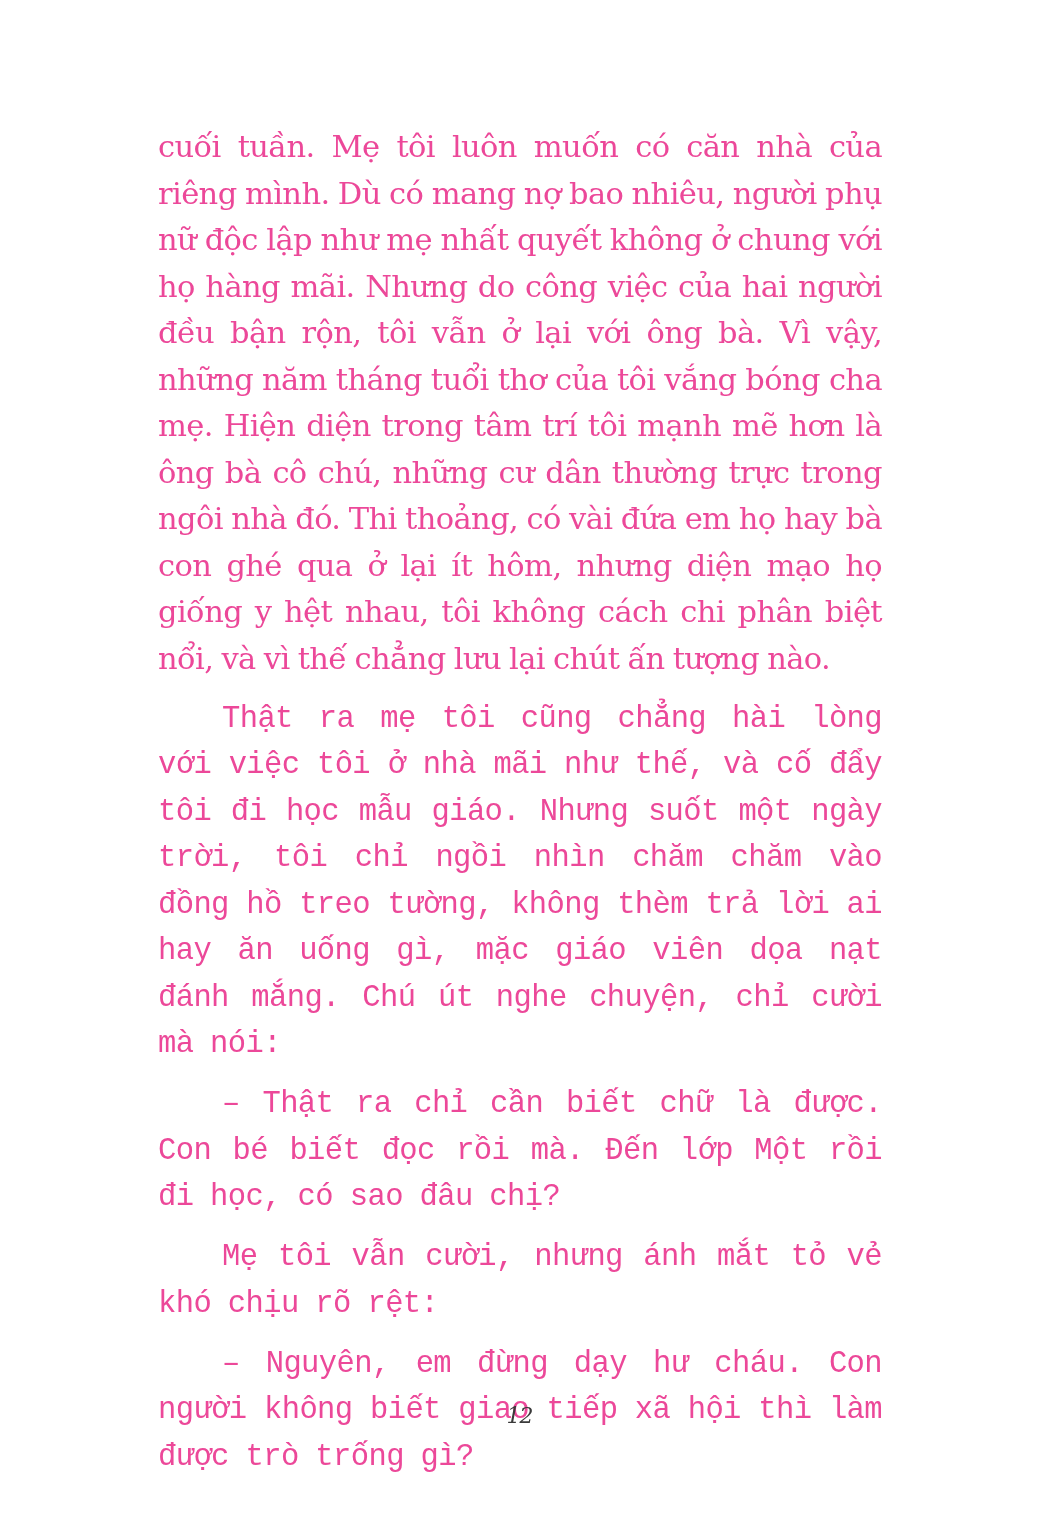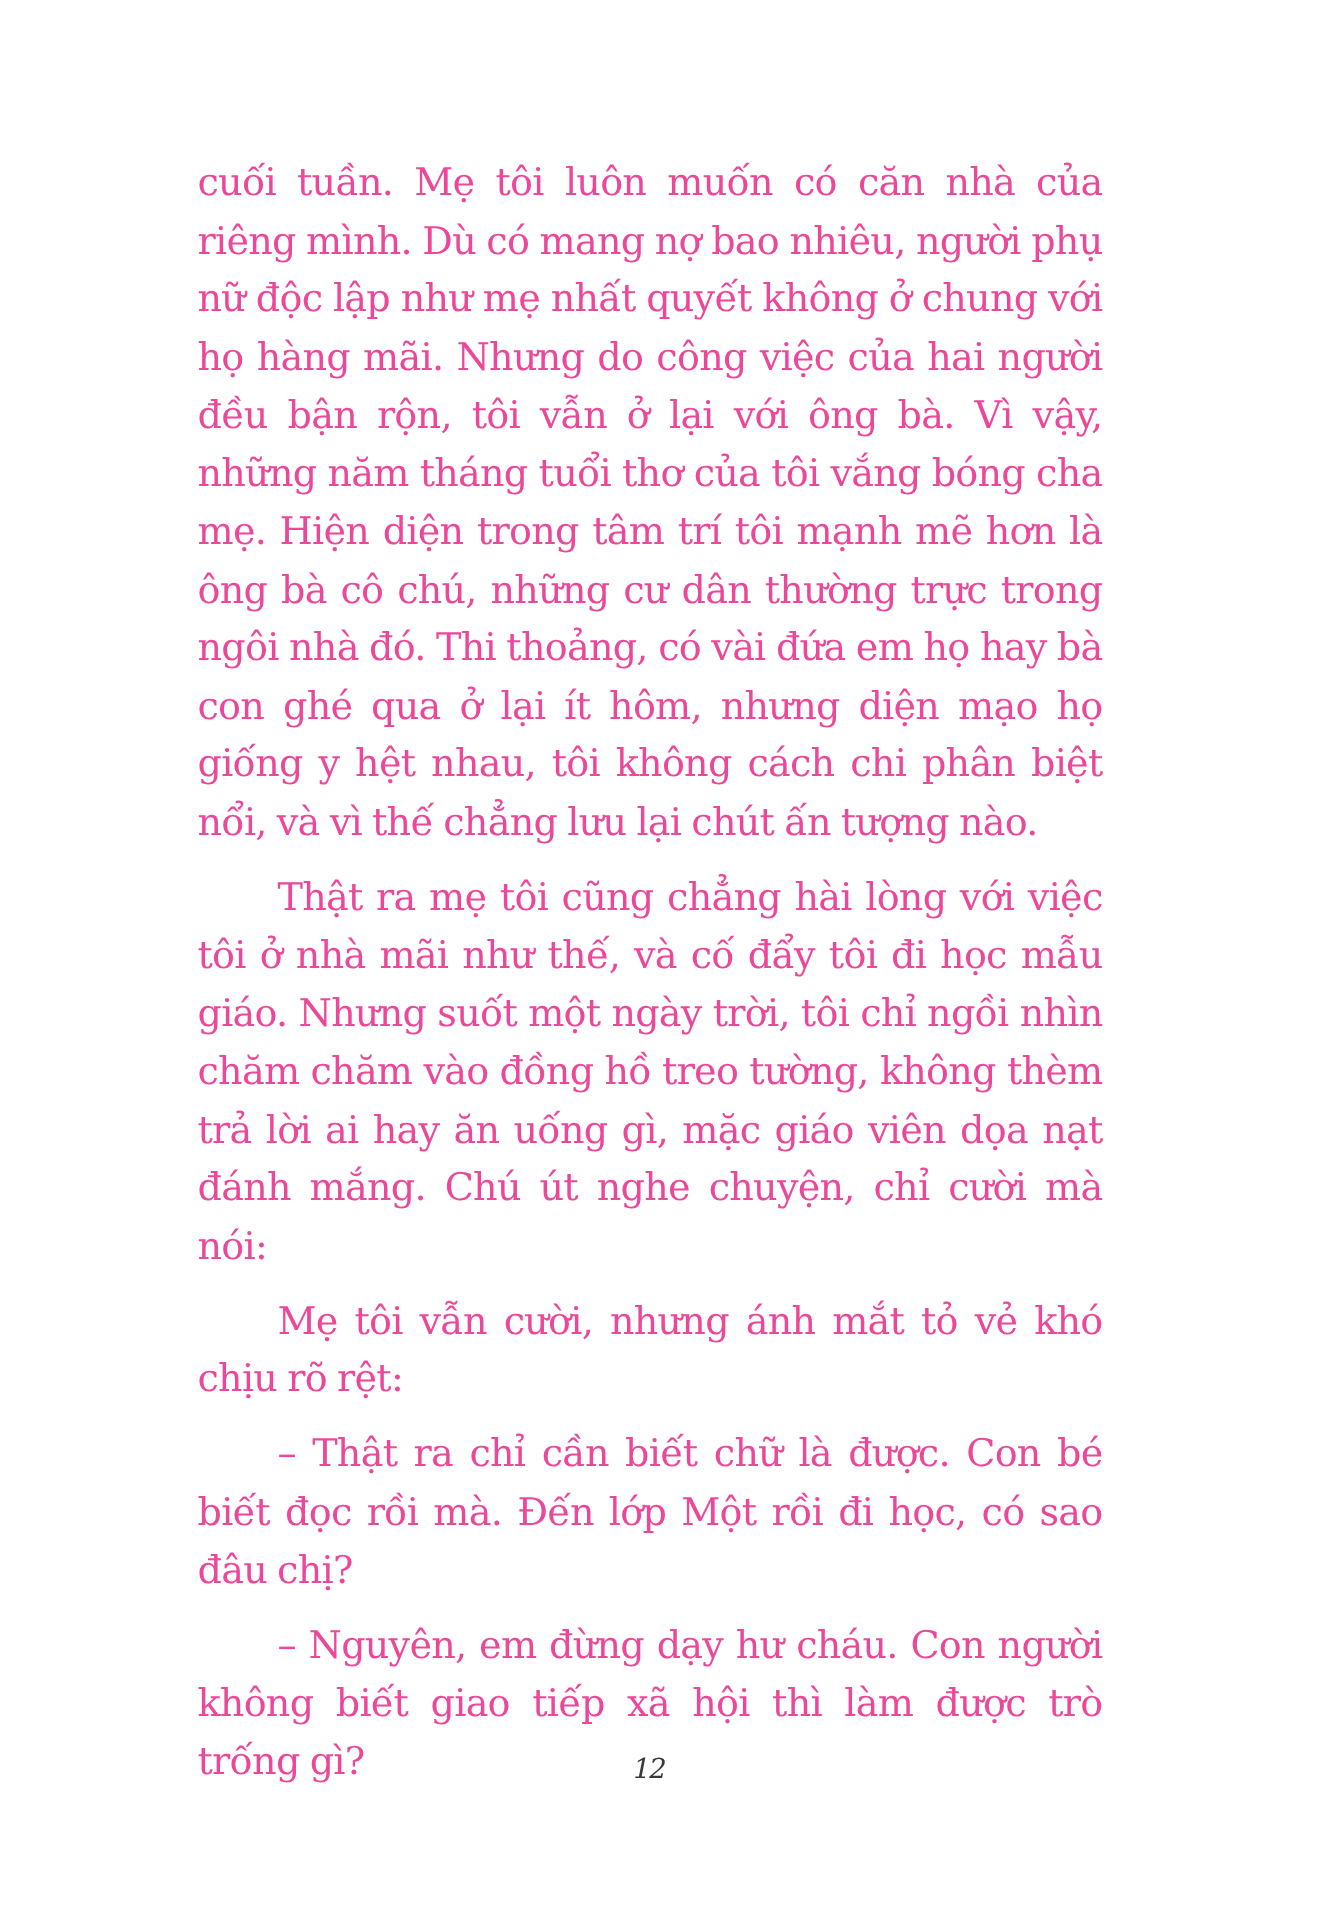--- a/index.html
+++ b/index.html
@@ -34,20 +34,21 @@
       word-spacing: -1px;
     }
     .para {
       margin: 0 0 13.5px 0;
       text-align: justify;
       text-align-last: left;
       hyphens: none;
     }
     .para.indent {
       text-indent: 64px;
+      font-family: Liberation Mono, monospace;
     }
     .page-number {
       position: absolute;
       left: 0;
       width: 1039px;
       top: 1403px;
       text-align: center;
       font-family: "DejaVu Serif", "Liberation Serif", serif;
       font-style: italic;
       font-size: 22px;
@@ -55,18 +56,18 @@
       letter-spacing: -1px;
     }
   </style>
 </head>
 <body>
 
 <div class="page">
   <div class="text-block">
     <p class="para">cuối tuần. Mẹ tôi luôn muốn có căn nhà của riêng mình. Dù có mang nợ bao nhiêu, người phụ nữ độc lập như mẹ nhất quyết không ở chung với họ hàng mãi. Nhưng do công việc của hai người đều bận rộn, tôi vẫn ở lại với ông bà. Vì vậy, những năm tháng tuổi thơ của tôi vắng bóng cha mẹ. Hiện diện trong tâm trí tôi mạnh mẽ hơn là ông bà cô chú, những cư dân thường trực trong ngôi nhà đó. Thi thoảng, có vài đứa em họ hay bà con ghé qua ở lại ít hôm, nhưng diện mạo họ giống y hệt nhau, tôi không cách chi phân biệt nổi, và vì thế chẳng lưu lại chút ấn tượng nào.</p>
     <p class="para indent">Thật ra mẹ tôi cũng chẳng hài lòng với việc tôi ở nhà mãi như thế, và cố đẩy tôi đi học mẫu giáo. Nhưng suốt một ngày trời, tôi chỉ ngồi nhìn chăm chăm vào đồng hồ treo tường, không thèm trả lời ai hay ăn uống gì, mặc giáo viên dọa nạt đánh mắng. Chú út nghe chuyện, chỉ cười mà nói:</p>
+    <p class="para indent">– Thật ra chỉ cần biết chữ là được. Con bé biết đọc rồi mà. Đến lớp Một rồi đi học, có sao đâu chị?</p>
     <p class="para indent">Mẹ tôi vẫn cười, nhưng ánh mắt tỏ vẻ khó chịu rõ rệt:</p>
-    <p class="para indent">– Thật ra chỉ cần biết chữ là được. Con bé biết đọc rồi mà. Đến lớp Một rồi đi học, có sao đâu chị?</p>
     <p class="para indent">– Nguyên, em đừng dạy hư cháu. Con người không biết giao tiếp xã hội thì làm được trò trống gì?</p>
   </div>
   <div class="page-number">12</div>
 </div>
 
 </body></html>

